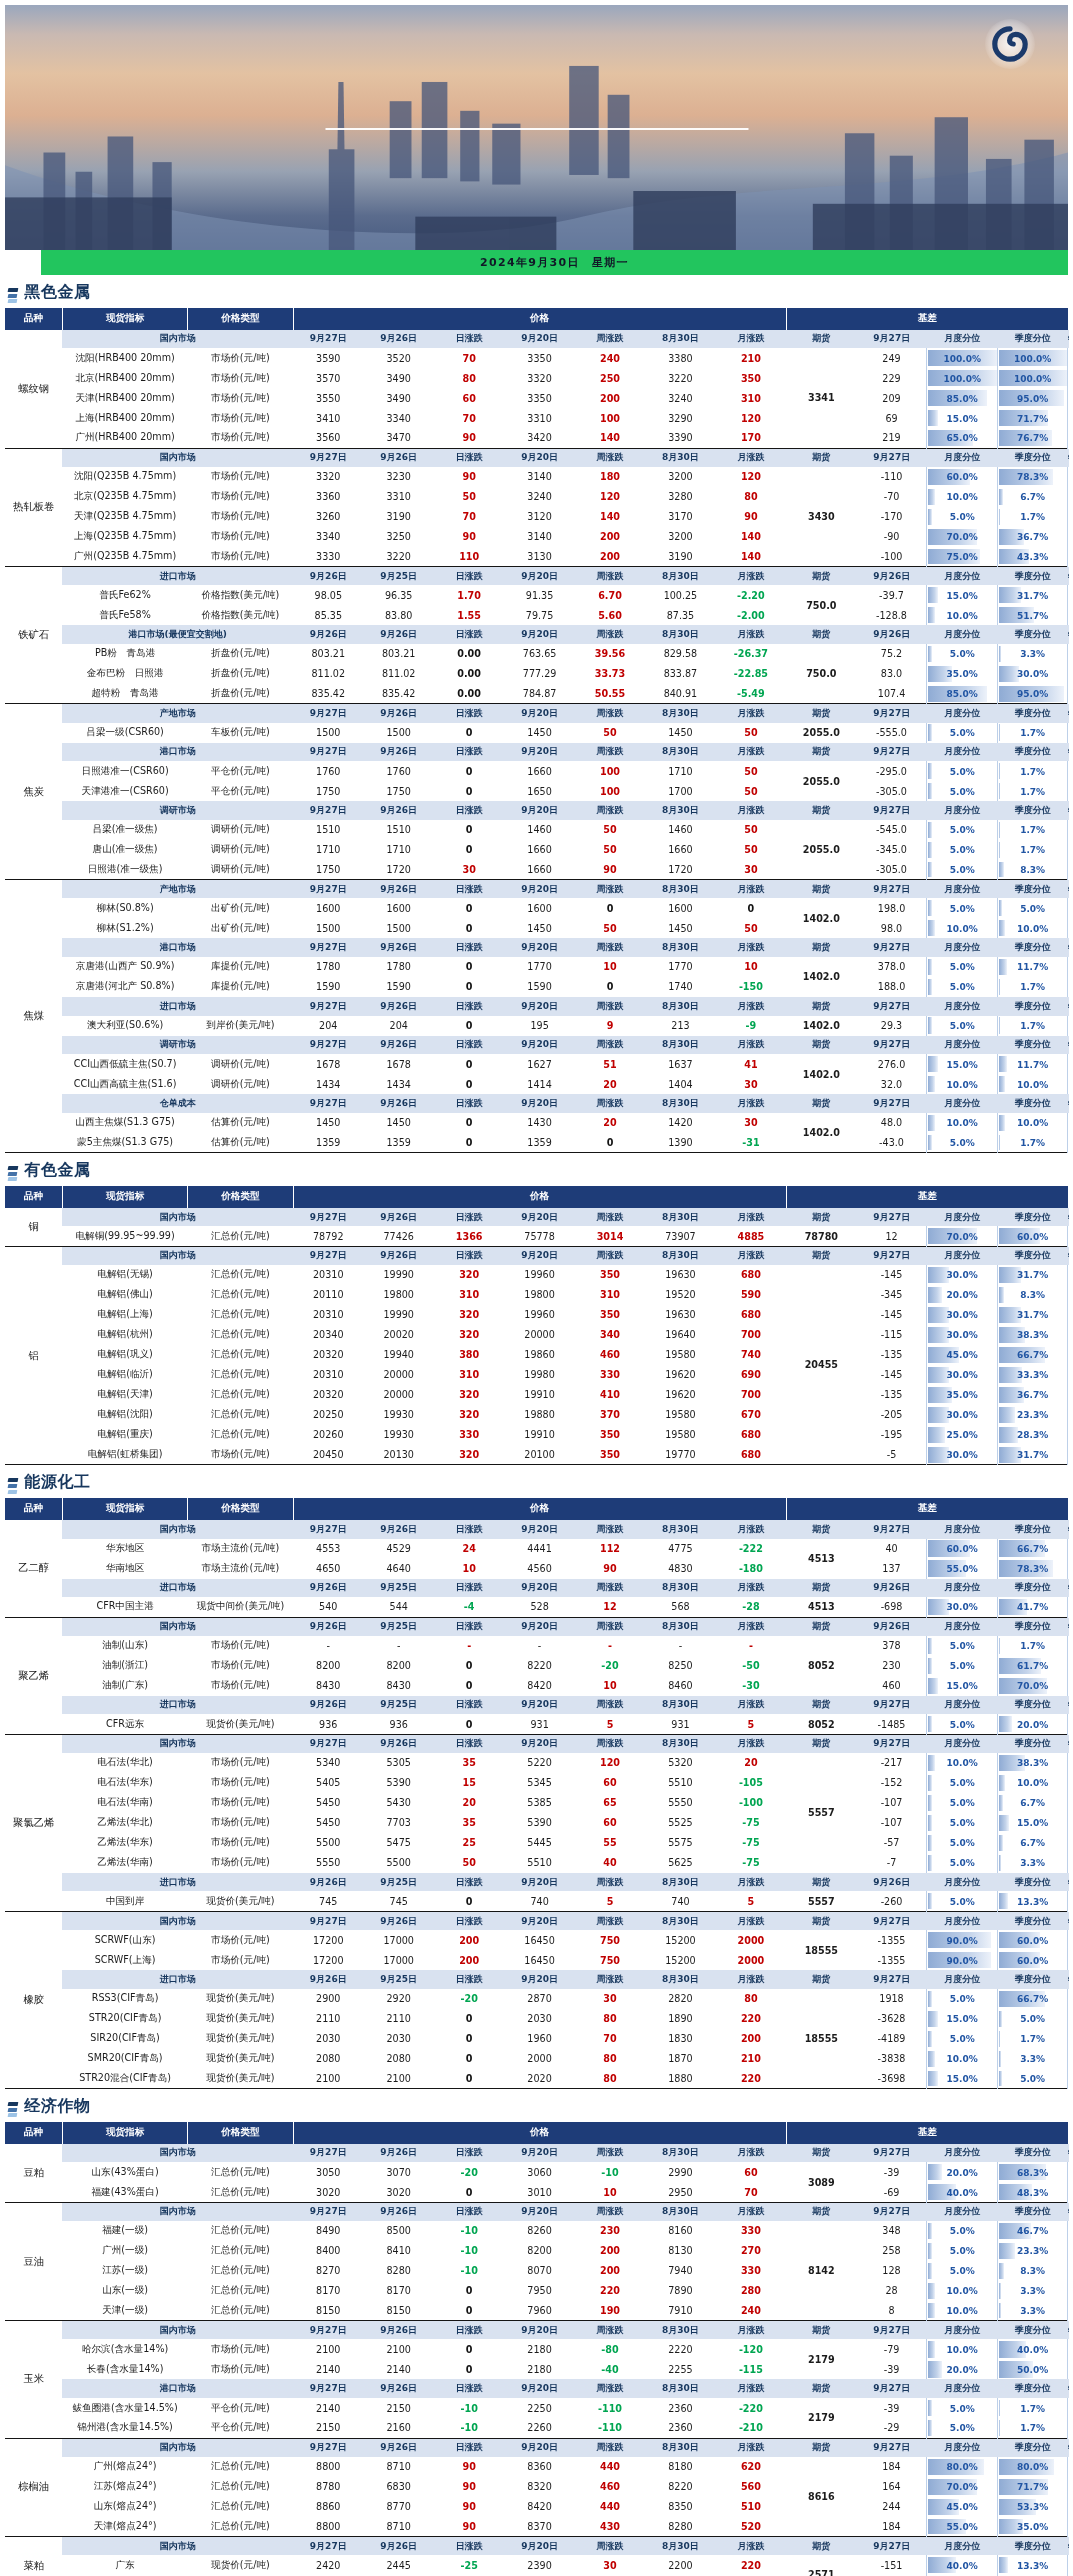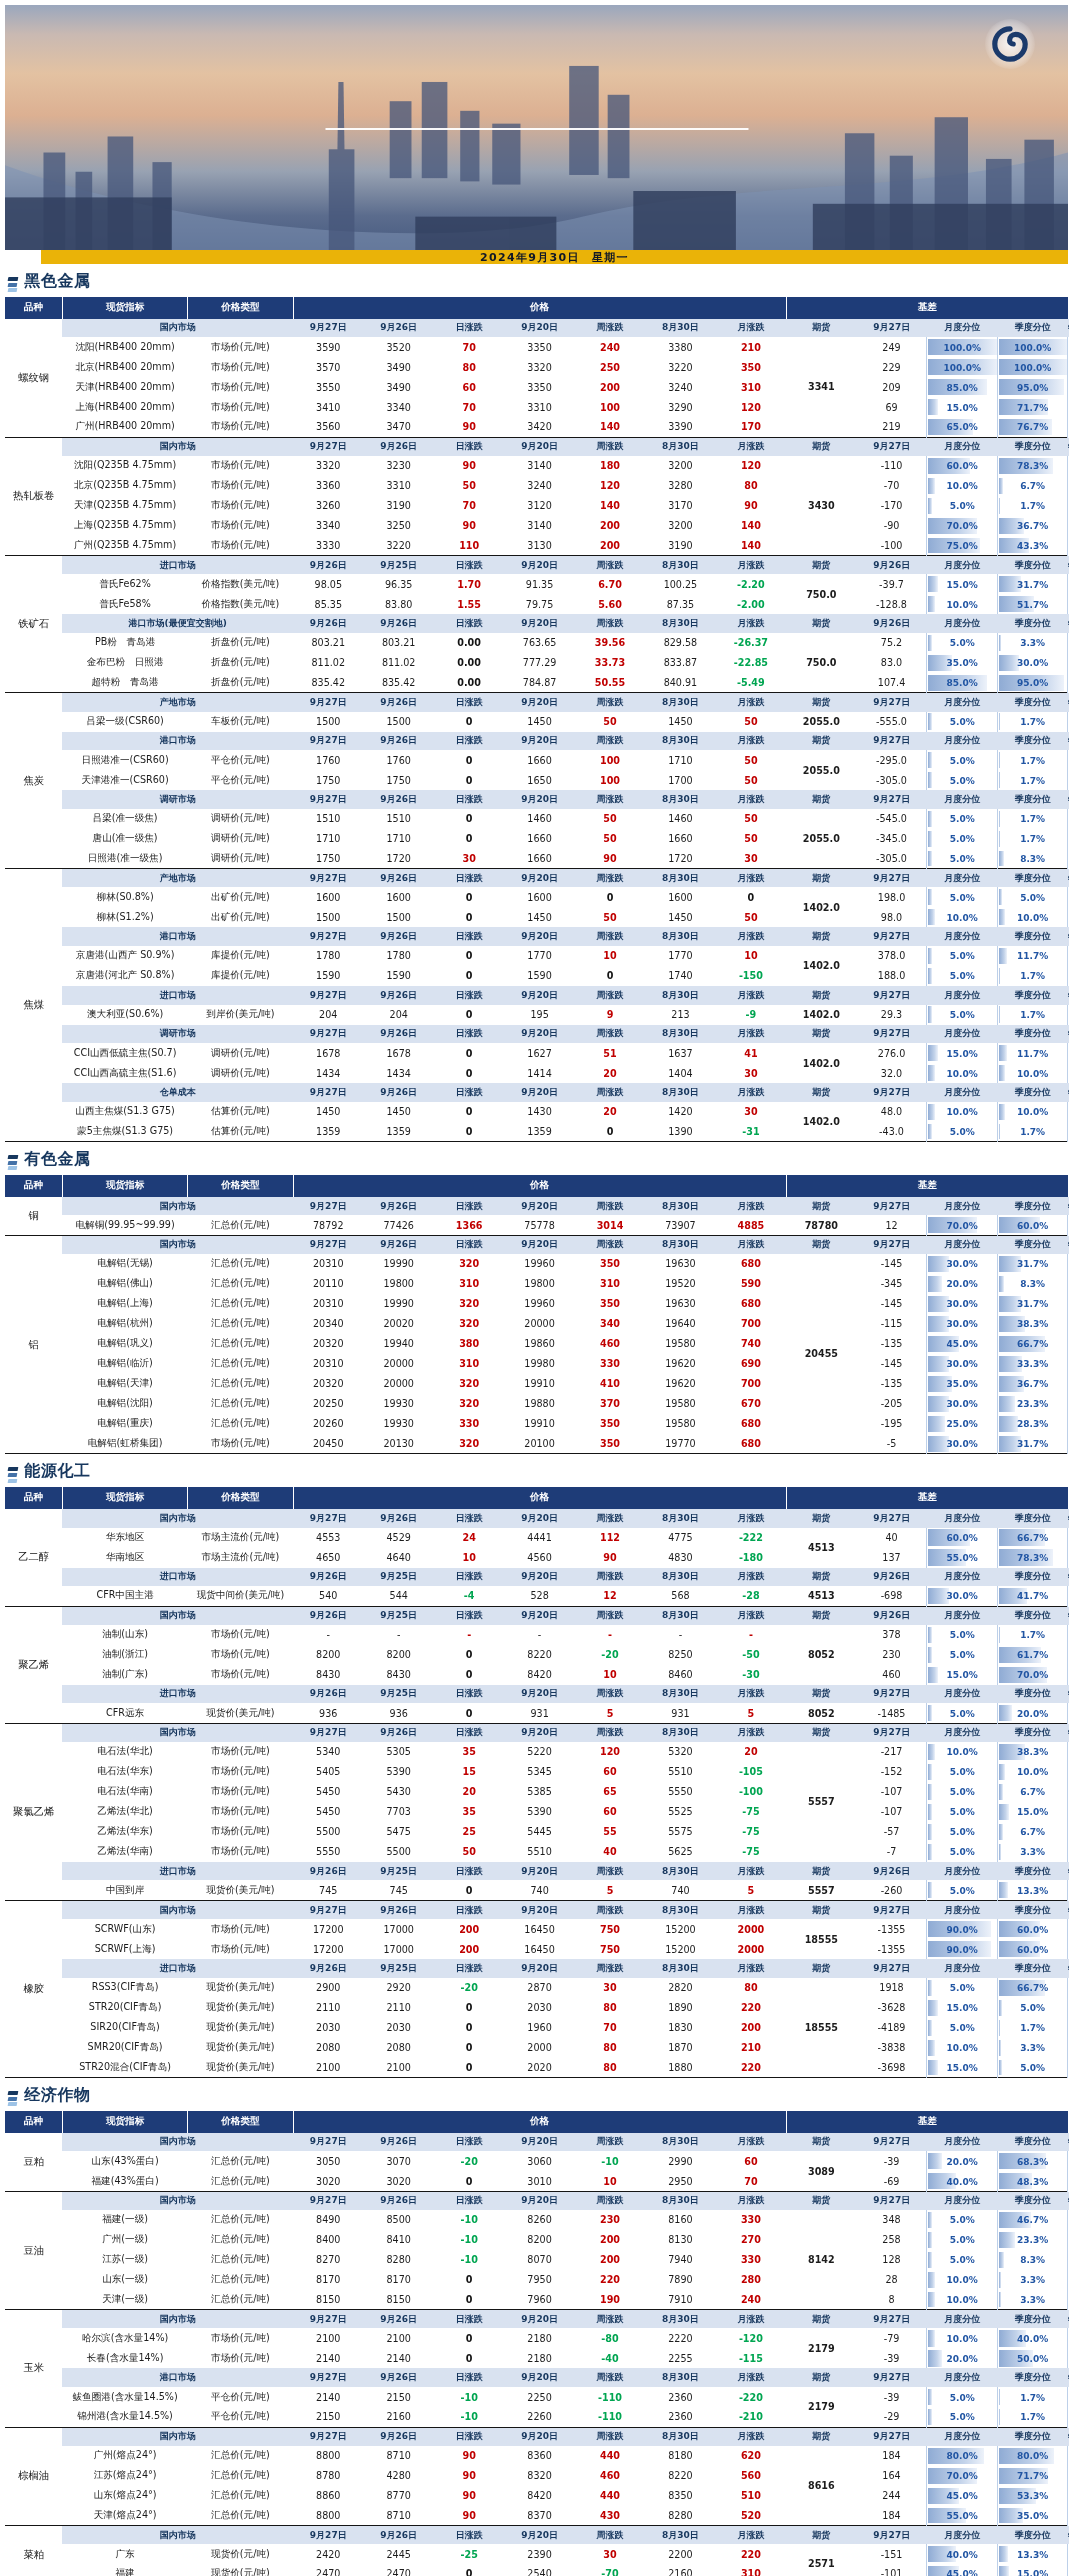--- a/index.html
+++ b/index.html
@@ -16,21 +16,21 @@
   .banner-rule { position:absolute; top:123px; left:50%; transform:translateX(-50%);
     width:423px; height:1.9px; background:#fff; opacity:.95; }
   .banner-subs { position:absolute; top:146px; left:0; width:100%; display:flex;
     justify-content:center; gap:83px; color:#fff; font-size:20px; font-weight:800;
     letter-spacing:2.6px; text-shadow:0 0.6px 1.9px rgba(40,50,80,.35); }
   .logo { position:absolute; top:14px; right:33px; width:50px; height:50px;
     background:radial-gradient(circle,rgba(255,255,255,.85) 0%,rgba(255,255,255,.25) 60%,rgba(255,255,255,0) 75%);
     display:flex; align-items:center; justify-content:center; border-radius:50%; }
 
   
-  .datebar { height:14px; background:#eab308; display:flex; align-items:center; justify-content:center;
+  .datebar { height:25px; background:#22c55e; display:flex; align-items:center; justify-content:center;
     font-size:11px; font-weight:800; color:#111827; letter-spacing:1.3px;margin-left:36px; }
 
   
   .sec-title { display:flex; align-items:flex-end; gap:6.4px; margin:9px 0 4.5px 2.6px; height:19px; }
   .sec-icon { display:flex; flex-direction:column; gap:1.9px; }
   .sec-icon i { display:block; height:3.8px; border-radius:0.6px; }
   .sec-icon i:nth-child(1){ width:10.3px; background:#17375e; transform:skewX(-12deg); }
   .sec-icon i:nth-child(2){ width:9px; background:#4472a8; transform:skewX(-12deg); }
   .sec-icon i:nth-child(3){ width:9px; background:#9dc3e6; transform:skewX(-12deg); }
   .sec-title .t { font-size:16px; font-weight:800; color:#17375e; letter-spacing:0.6px; }
@@ -1949,21 +1949,21 @@
             <td class="pct"><span class="bar" style="width: 80%;"></span><span class="txt">80.0%</span></td>
             <td class="pct"><span class="bar" style="width: 80%;"></span><span class="txt">80.0%</span></td>
             <td class="pct">
               <span class="bar" style="width: 63.3%;"></span>
             </td>
           </tr>
           <tr class="datarow">
             <td class="c-ind">江苏(熔点24°)</td>
             <td class="c-type">汇总价(元/吨)</td>
             <td class="val">8780</td>
-            <td class="val">4280</td>
+            <td class="val">6830</td>
             <td class="chg up">90</td>
             <td class="val">8320</td>
             <td class="chg up">460</td>
             <td class="val">8220</td>
             <td class="chg up">560</td>
             <td class="basis">164</td>
             <td class="pct"><span class="bar" style="width: 70%;"></span><span class="txt">70.0%</span></td>
             <td class="pct"><span class="bar" style="width: 71.7%;"></span><span class="txt">71.7%</span></td>
             <td class="pct">
               <span class="bar" style="width: 73.8%;"></span>

